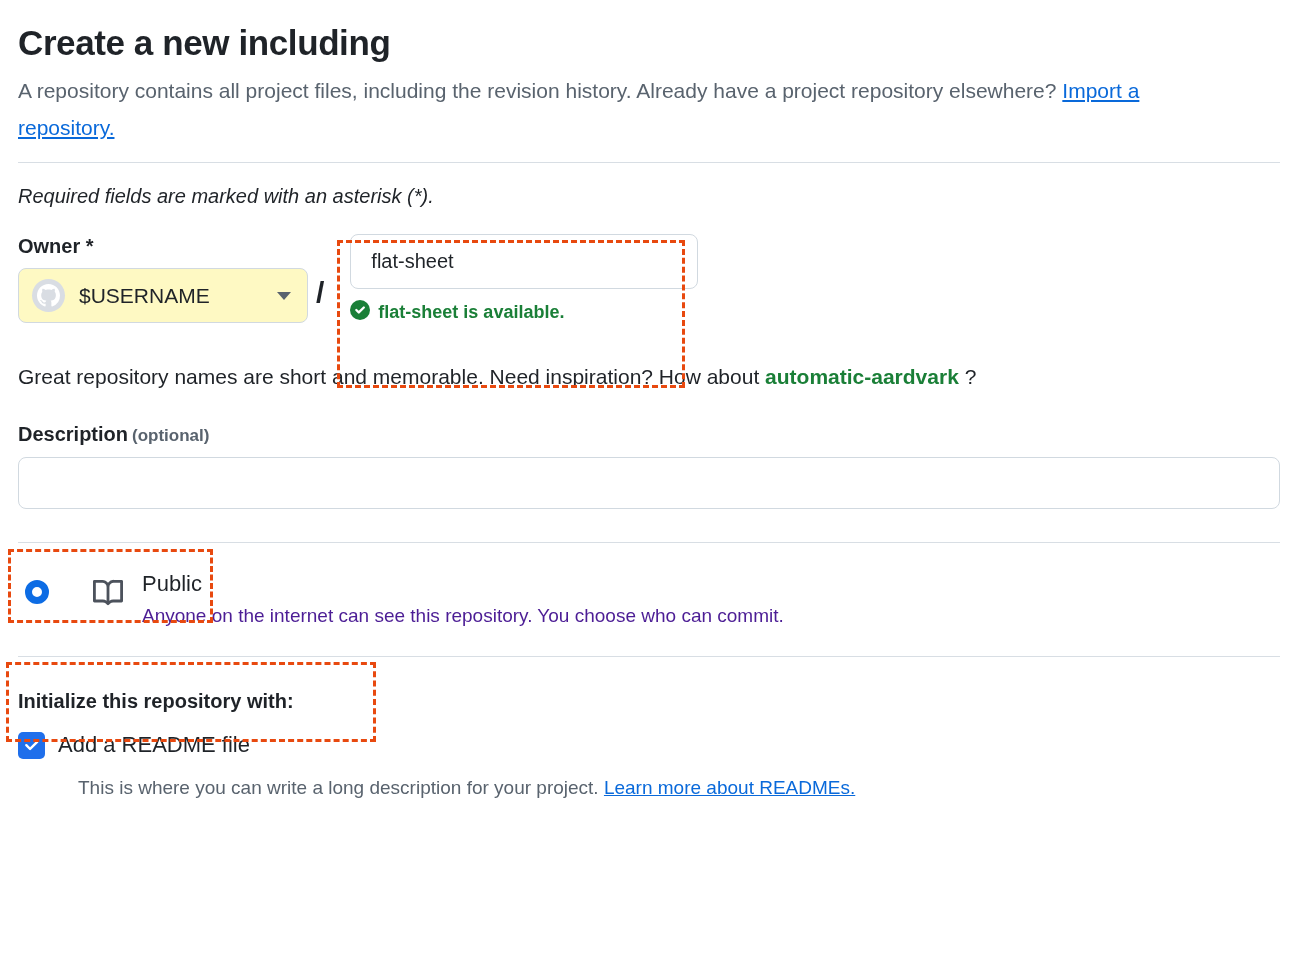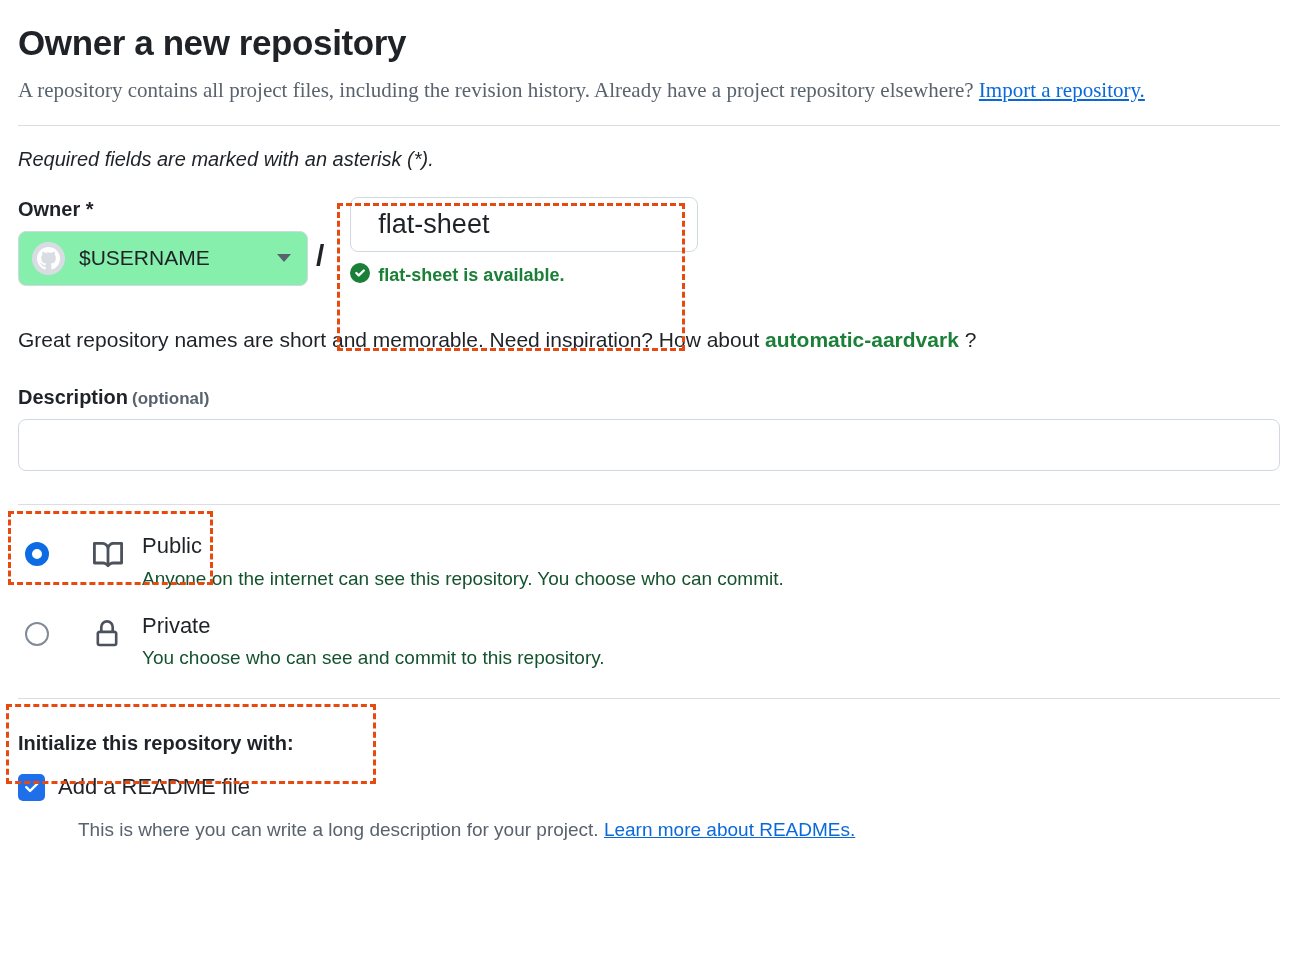--- a/index.html
+++ b/index.html
@@ -31,21 +31,20 @@
     line-height: 1.1;
     margin: 24px 0 0 0;
     color: #1f2328;
   }
   .page-subtitle {
     font-size: 21px;
     line-height: 1.78;
     color: #59636e;
     margin: 9px 0 0 0;
     max-width: 1180px;
-    font-family: Liberation Serif, serif;
   }
   .link {
     color: #0969da;
     text-decoration: underline;
     cursor: pointer;
   }
   .divider {
     height: 1px;
     background: #d8dee4;
     border: 0;
@@ -76,21 +75,21 @@
   }
   .owner-col { width: 290px; flex: none; }
   .owner-select {
     display: flex;
     align-items: center;
     gap: 14px;
     height: 55px;
     box-sizing: border-box;
     border: 1px solid #d1d9e0;
     border-radius: 8px;
-    background: #86efac;
+    background: #fef9c3;
     padding: 0 16px 0 13px;
     cursor: pointer;
     width: 100%;
   }
   .avatar {
     width: 33px; height: 33px;
     border-radius: 50%;
     background: #d9dde3;
     display: flex; align-items: center; justify-content: center;
     flex: none;
@@ -129,23 +128,23 @@
   }
   .repo-input {
     display: block;
     width: 100%;
     height: 55px;
     box-sizing: border-box;
     border: 1px solid #d1d9e0;
     border-radius: 8px;
     background: #ffffff;
     font-family: "Liberation Sans", sans-serif;
-    font-size: 27px;
-    color: #1f2328;
-    padding: 0 27px;
+    font-size: 20px;
+    color: #1f2328;
+    padding: 0 20px;
     outline: none;
   }
   .availability {
     display: flex;
     align-items: center;
     gap: 8px;
     margin-top: 11px;
     font-size: 18px;
     font-weight: bold;
     color: #1a7f37;
@@ -226,21 +225,21 @@
     color: #4c525c;
   }
   .vis-text { margin-left: 15px; }
   .vis-title {
     font-size: 22px;
     color: #1f2328;
     line-height: 1.25;
   }
   .vis-desc {
     font-size: 19px;
-    color: #14532d;
+    color: #4c1d95;
     margin-top: 7px;
     line-height: 1.25;
   }
 
   
   .init-block { position: relative; margin-top: 0; }
   .init-title {
     font-size: 20px;
     font-weight: bold;
     color: #1f2328;
@@ -272,21 +271,21 @@
     color: #59636e;
     margin: 17px 0 0 60px;
     line-height: 1.25;
   }
 </style>
 </head>
 <body>
 
 <div class="page">
 
-  <h1 class="page-title">Owner a new repository</h1>
+  <h1 class="page-title">Create a new including</h1>
 
   <p class="page-subtitle">
     <span>A repository contains all project files, including the revision history. Already have a project repository elsewhere?</span>
     <a class="link">Import a repository.</a>
   </p>
 
   <hr class="divider" style="margin-top:16px;">
 
   <p class="required-note">Required fields are marked with an asterisk (*).</p>
 
@@ -346,32 +345,20 @@
         <svg width="30" height="30" viewBox="0 0 16 16" fill="currentColor" aria-hidden="true">
           <path d="M0 1.75A.75.75 0 0 1 .75 1h4.253c1.227 0 2.317.59 3 1.501A3.743 3.743 0 0 1 11.006 1h4.245a.75.75 0 0 1 .75.75v10.5a.75.75 0 0 1-.75.75h-4.507a2.25 2.25 0 0 0-1.591.659l-.622.621a.75.75 0 0 1-1.06 0l-.622-.621A2.25 2.25 0 0 0 5.258 13H.75a.75.75 0 0 1-.75-.75Zm7.251 10.324.004-5.073-.002-2.253A2.25 2.25 0 0 0 5.003 2.5H1.5v9h3.757a3.75 3.75 0 0 1 1.994.574ZM8.755 4.75l-.004 7.322a3.752 3.752 0 0 1 1.992-.572H14.5v-9h-3.495a2.25 2.25 0 0 0-2.25 2.25Z"></path>
         </svg>
       </span>
       <span class="vis-text">
         <span class="vis-title">Public</span>
         <div class="vis-desc">Anyone on the internet can see this repository. You choose who can commit.</div>
       </span>
     </div>
 
-    <div class="vis-option">
-      <span class="radio"></span>
-      <span class="vis-icon">
-        <svg width="28" height="28" viewBox="0 0 16 16" fill="currentColor" aria-hidden="true">
-          <path d="M4 4a4 4 0 0 1 8 0v2h.25c.966 0 1.75.784 1.75 1.75v5.5A1.75 1.75 0 0 1 12.25 15h-8.5A1.75 1.75 0 0 1 2 13.25v-5.5C2 6.784 2.784 6 3.75 6H4Zm8.25 3.5h-8.5a.25.25 0 0 0-.25.25v5.5c0 .138.112.25.25.25h8.5a.25.25 0 0 0 .25-.25v-5.5a.25.25 0 0 0-.25-.25ZM10.5 6V4a2.5 2.5 0 1 0-5 0v2Z"></path>
-        </svg>
-      </span>
-      <span class="vis-text">
-        <span class="vis-title">Private</span>
-        <div class="vis-desc">You choose who can see and commit to this repository.</div>
-      </span>
-    </div>
 
     <div class="annot" style="left:-10px; top:6px; width:205px; height:74px;"></div>
   </div>
 
   <hr class="divider" style="margin-top:28px;">
 
   <div class="init-block" style="padding-top:32px;">
     <p class="init-title">Initialize this repository with:</p>
 
     <div class="readme-row">

